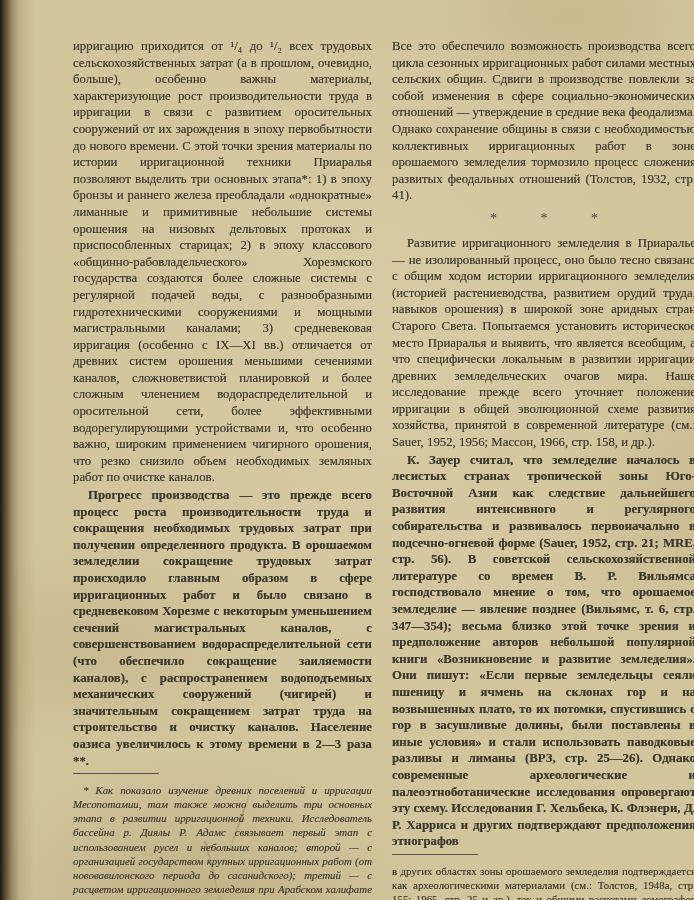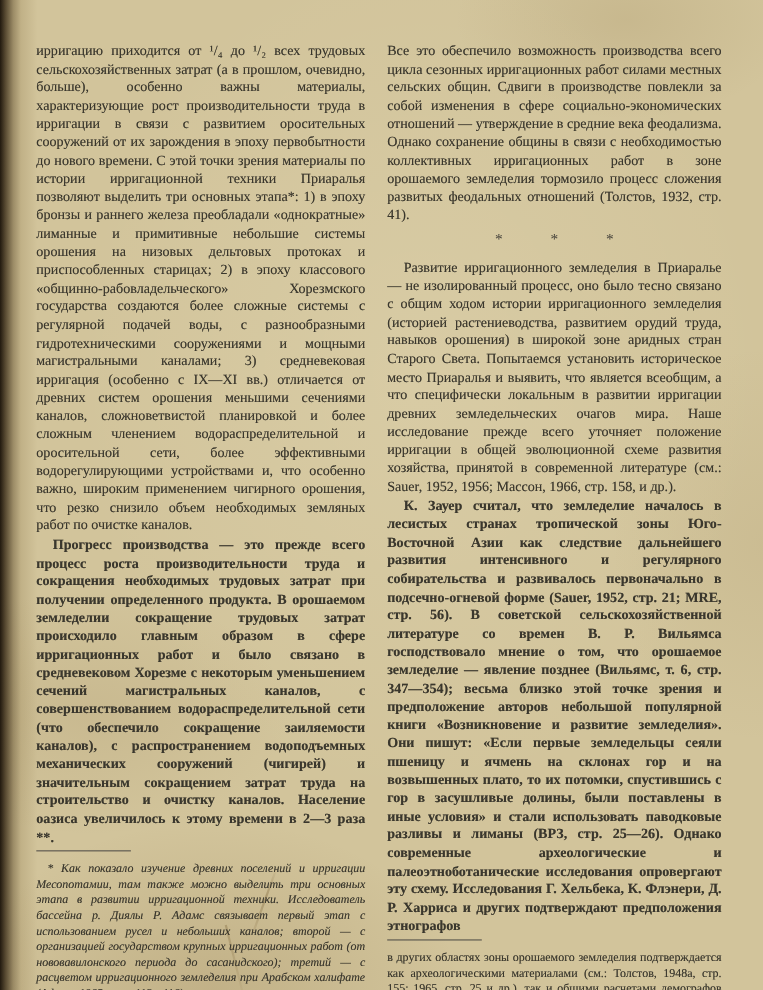--- a/index.html
+++ b/index.html
@@ -31,21 +31,21 @@
   .crease-a {
     left: 240px; top: 786px; width: 2px; height: 64px; transform: rotate(20deg);
     background: linear-gradient(180deg, rgba(120,95,50,0), rgba(120,95,50,.38) 45%, rgba(120,95,50,.12));
   }
   .crease-b {
     left: 212px; top: 840px; width: 2px; height: 64px; transform: rotate(-14deg);
     background: linear-gradient(180deg, rgba(120,95,50,.34), rgba(120,95,50,.05));
   }
   .col {
     position: absolute; top: 38px; bottom: 0;
-    display: flex; flex-direction: column;
+    display: flex; flex-direction: column; margin-left: 40px;
   }
   .col-left  { left: 33px;  width: 299px; }
   .col-right { left: 352px; width: 304px; }
   .spacer { flex: 1 1 auto; min-height: 4px; }
   .body {
     margin: 0;
     font-size: 12.8px;
     line-height: 16.6px;
     text-align: justify;
     hyphens: auto;

